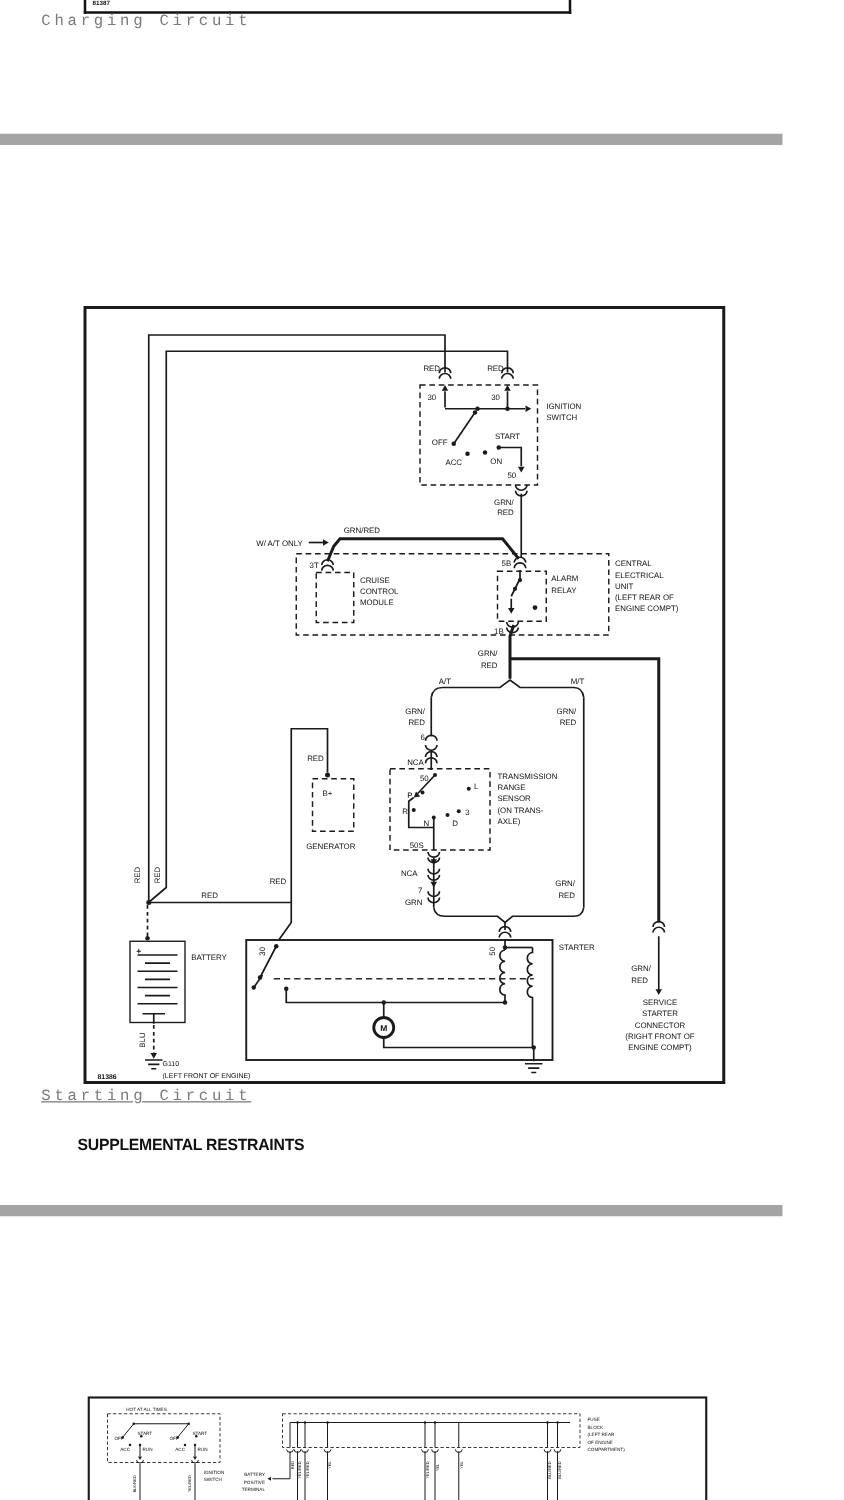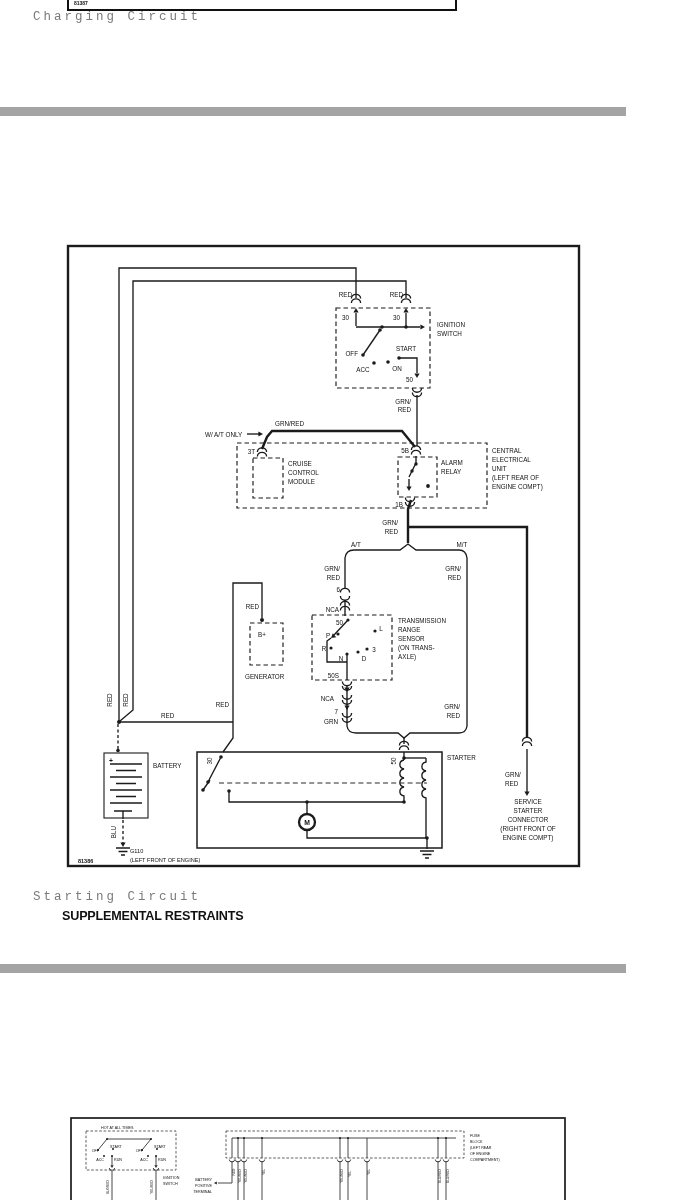--- a/index.html
+++ b/index.html
@@ -333,21 +333,21 @@
         <text class="trs" x="265" y="1172" text-anchor="middle" transform="rotate(-90 265,1172)">YEL</text>
         <text class="trs" x="343" y="1176" text-anchor="middle" transform="rotate(-90 343,1176)">YEL/RED</text>
         <text class="trs" x="351" y="1174" text-anchor="middle" transform="rotate(-90 351,1174)">YEL</text>
         <text class="trs" x="370" y="1172" text-anchor="middle" transform="rotate(-90 370,1172)">YEL</text>
         <text class="trs" x="441" y="1176" text-anchor="middle" transform="rotate(-90 441,1176)">BLU/RED</text>
         <text class="trs" x="449" y="1176" text-anchor="middle" transform="rotate(-90 449,1176)">BLU/RED</text>
       </g>
     </g>
   </svg>
 
-  <div class="caption" style="left:33px;top:890px;">Starting Circuit</div>
+  <div class="caption" style="left:33px;top:870px;text-decoration:underline;">Starting Circuit</div>
   <div class="heading">SUPPLEMENTAL RESTRAINTS</div>
   <div class="divider" style="top:964px;"></div>
 
   <div class="sb-track"></div>
   <div class="sb-btn" style="top:0;">
     <svg width="17" height="17">
       <polyline points="5,11 8.5,7.5 12,11" fill="none" stroke="#5a5a5a" stroke-width="1.6"></polyline>
     </svg>
   </div>
   <div class="sb-thumb"></div>

